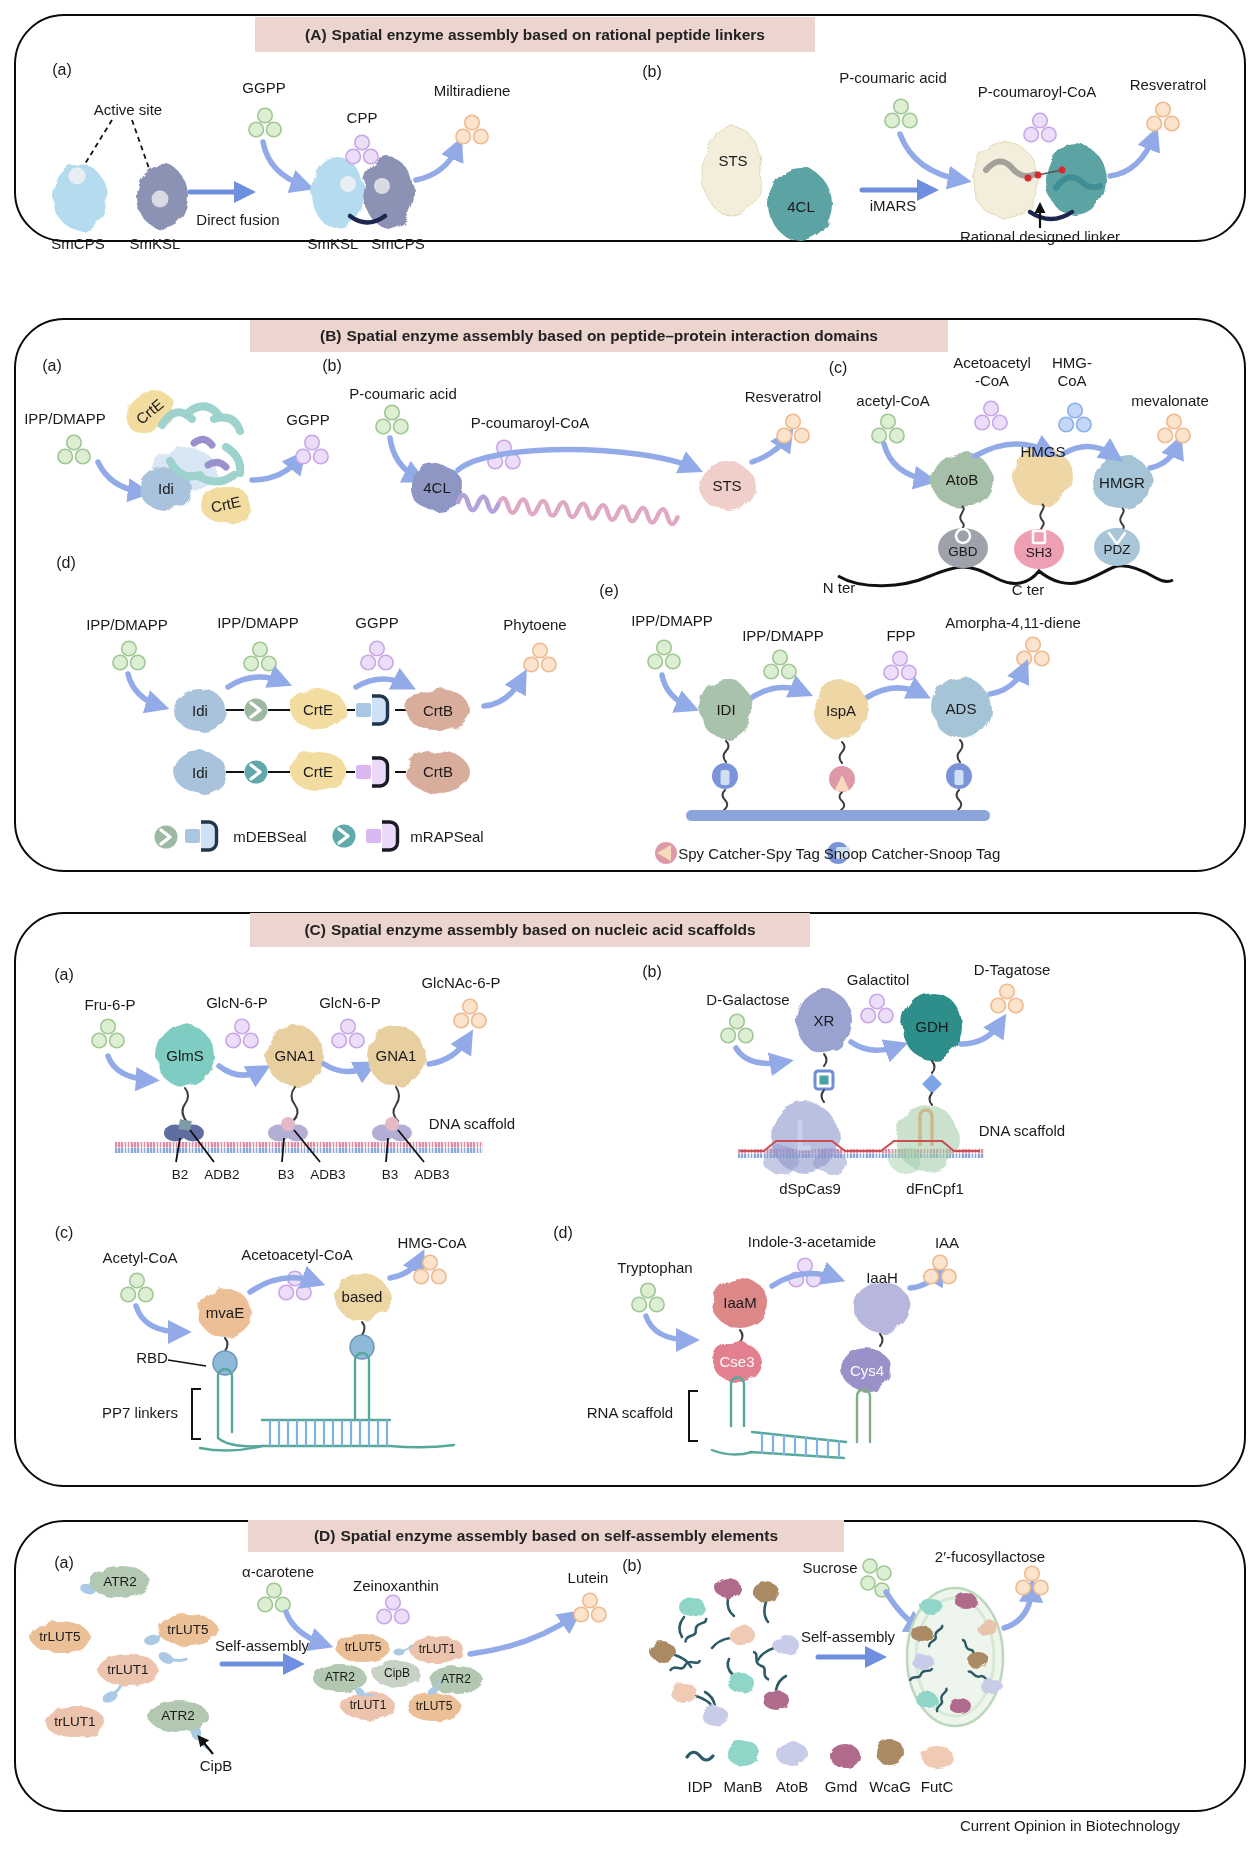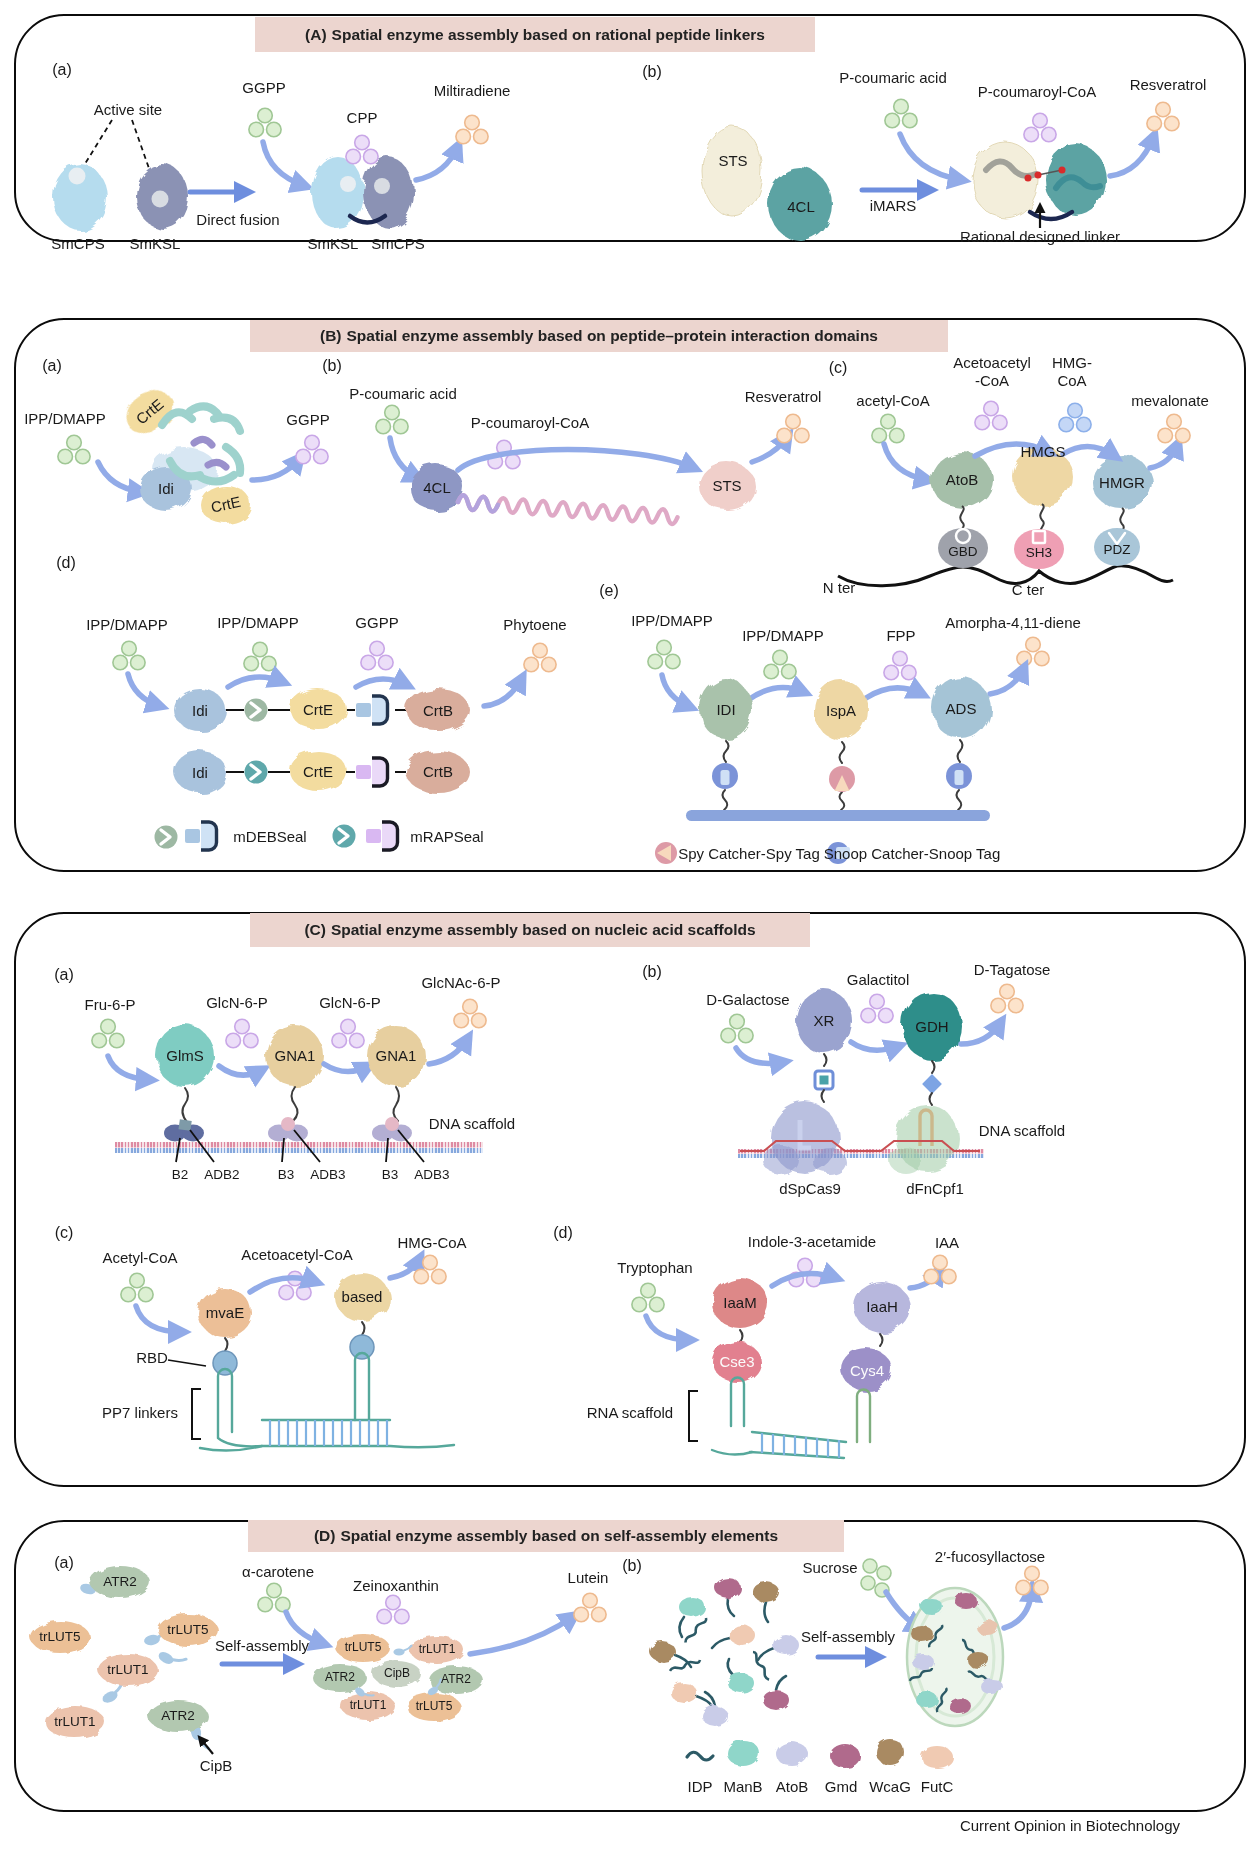--- a/index.html
+++ b/index.html
@@ -554,21 +554,21 @@
   <span class="lbl" style="left:225px;top:1313px">mvaE</span>
   <span class="lbl" style="left:297px;top:1255px">Acetoacetyl-CoA</span>
   <span class="lbl" style="left:362px;top:1297px">based</span>
   <span class="lbl" style="left:432px;top:1243px">HMG-CoA</span>
   <span class="lbl" style="left:152px;top:1358px">RBD</span>
   <span class="lbl" style="left:140px;top:1413px">PP7 linkers</span>
   <span class="lbl tag" style="left:563px;top:1233px">(d)</span>
   <span class="lbl" style="left:655px;top:1268px">Tryptophan</span>
   <span class="lbl" style="left:740px;top:1303px">IaaM</span>
   <span class="lbl" style="left:812px;top:1242px">Indole-3-acetamide</span>
-  <span class="lbl" style="left:882px;top:1307px">IaaH</span>
+  <span class="lbl" style="left:882px;top:1278px">IaaH</span>
   <span class="lbl" style="left:947px;top:1243px">IAA</span>
   <span class="lbl wh" style="left:737px;top:1362px">Cse3</span>
   <span class="lbl wh" style="left:867px;top:1371px">Cys4</span>
   <span class="lbl" style="left:630px;top:1413px">RNA scaffold</span>
 
   <span class="lbl tag" style="left:64px;top:1563px">(a)</span>
   <span class="lbl sm" style="left:120px;top:1582px">ATR2</span>
   <span class="lbl sm" style="left:60px;top:1637px">trLUT5</span>
   <span class="lbl sm" style="left:188px;top:1630px">trLUT5</span>
   <span class="lbl sm" style="left:128px;top:1670px">trLUT1</span>

